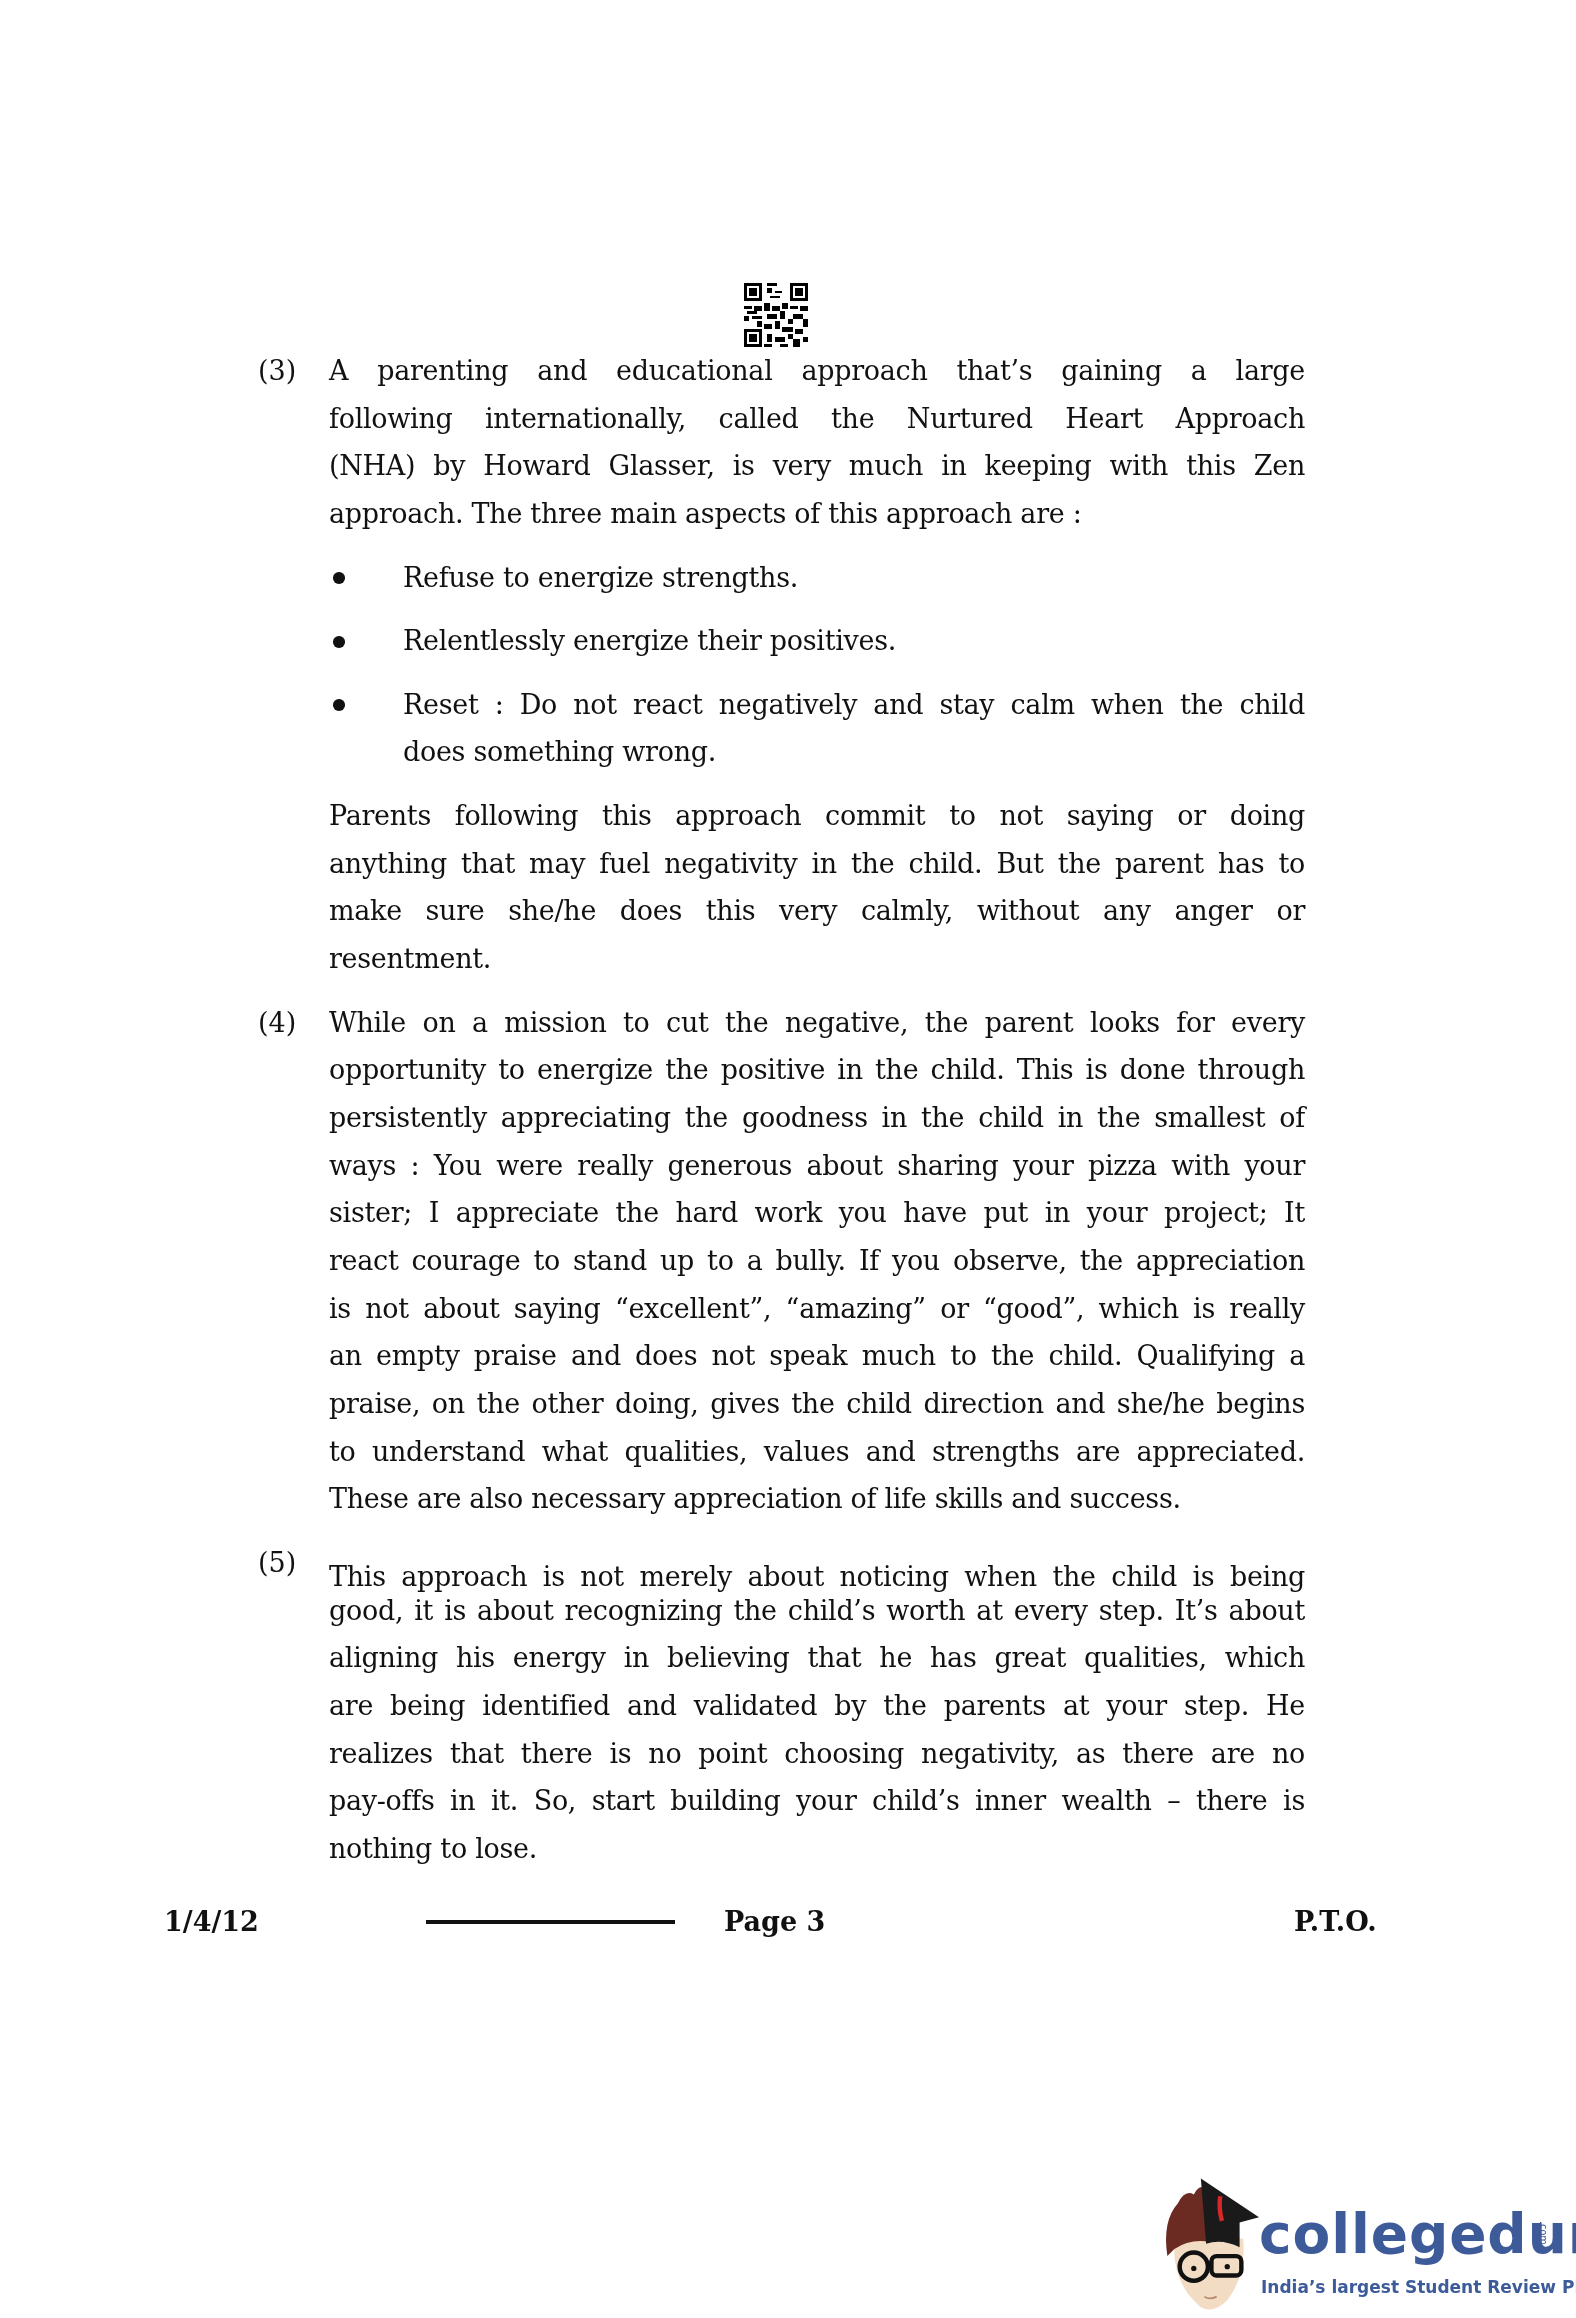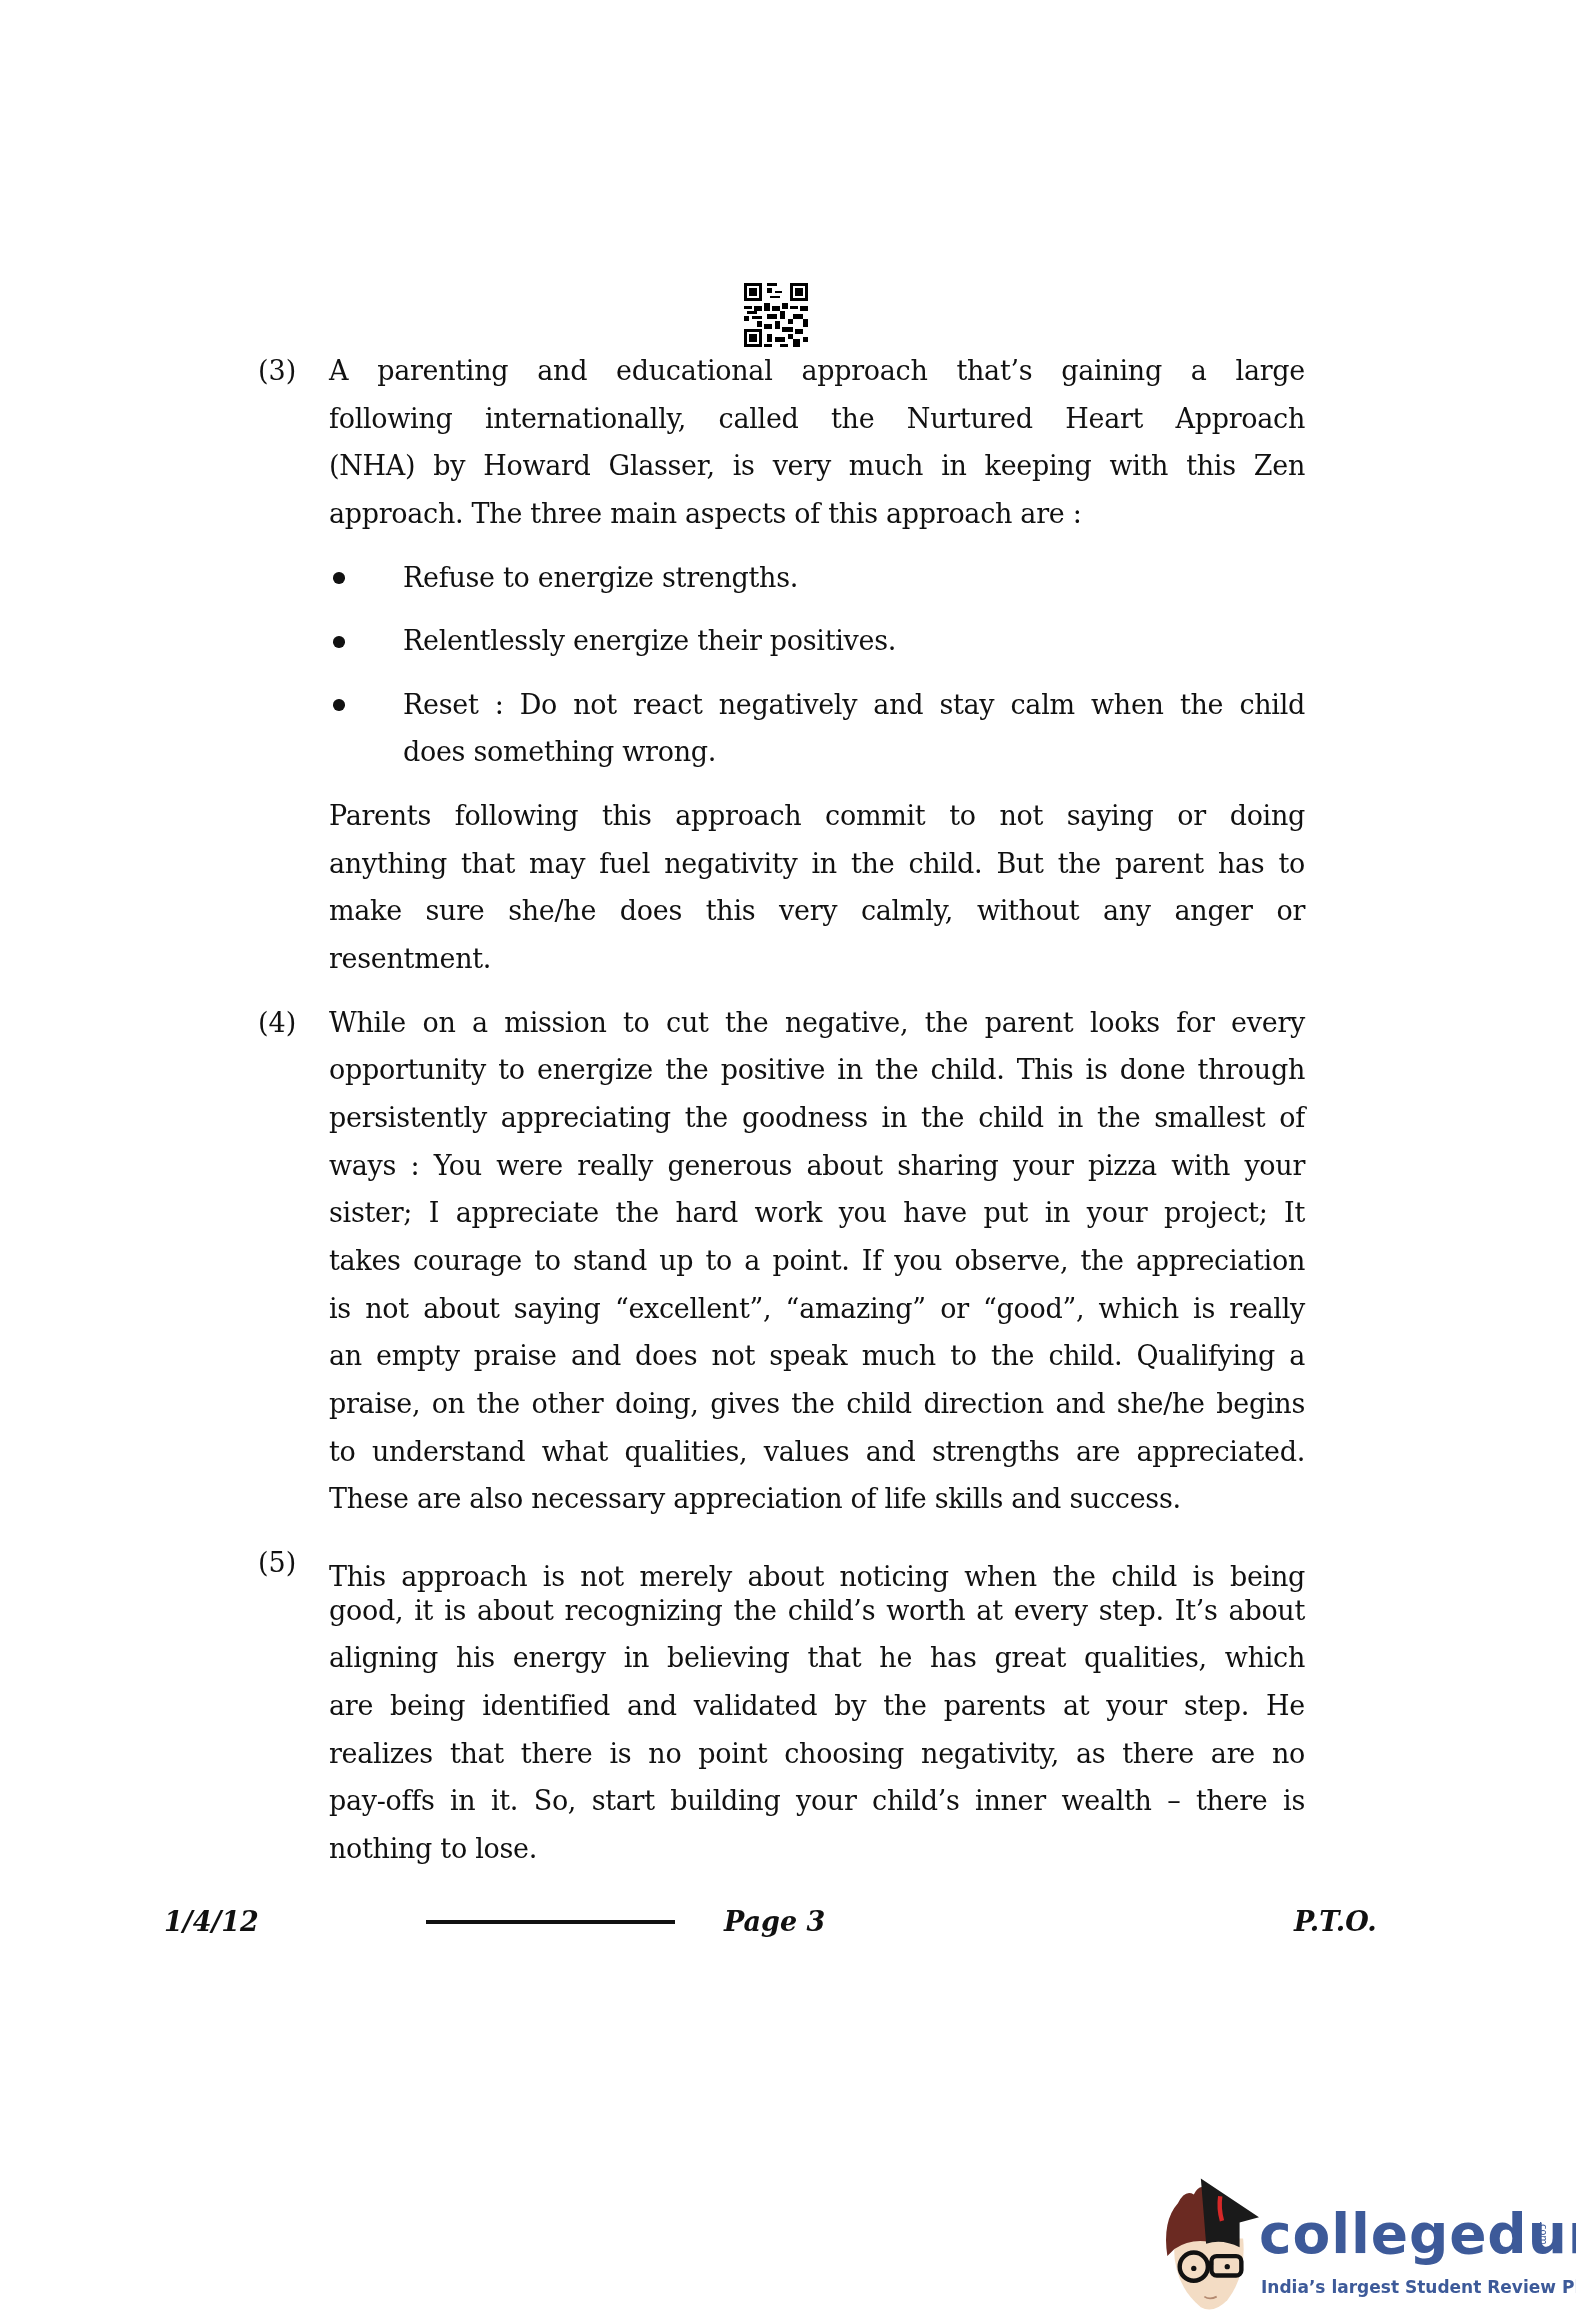--- a/index.html
+++ b/index.html
@@ -6,21 +6,21 @@
   body { width: 1577px; height: 2319px; position: relative; overflow: hidden;
          font-family: "DejaVu Serif", "Liberation Serif", serif; color: #111; }
   .qr { position: absolute; left: 744px; top: 283px; width: 64px; height: 64px; }
   .line { position: absolute; left: 329px; width: 976px; height: 48px;
           font-size: 27px; line-height: 48px; white-space: nowrap;
           text-align: justify; text-align-last: justify; letter-spacing: -0.3px; }
   .line.last { text-align-last: left; }
   .num { position: absolute; left: 258px; font-size: 27px; line-height: 48px; height: 48px; }
   .bullet { position: absolute; left: 333px; width: 11.5px; height: 11.5px; border-radius: 50%; background: #111; }
   .bline { left: 403px; width: 902px; }
-  .footer { position: absolute; top: 1900px; height: 44px; font-size: 27px; font-weight: bold; line-height: 44px; font-style: italic; }
+  .footer { position: absolute; top: 1900px; height: 44px; font-size: 27px; font-weight: bold; line-height: 44px; }
   .rule { position: absolute; left: 426px; top: 1920px; width: 249px; height: 4.4px; background: #111; }
   .logo { position: absolute; left: 1155px; top: 2168px; width: 415px; height: 150px; }
   .logo-word { position: absolute; left: 104px; top: 34px; font-family: "DejaVu Sans", sans-serif;
                font-size: 55px; font-weight: bold; color: #3d5a99; letter-spacing: 0.9px; }
   .logo-com { position: absolute; left: 394px; top: 53px; font-family: "DejaVu Sans", sans-serif;
               font-size: 9.7px; color: #3d5a99; transform: rotate(90deg); transform-origin: left top; }
   .logo-tag { position: absolute; left: 106px; top: 109px; font-family: "DejaVu Sans", sans-serif;
               font-size: 17px; font-weight: bold; color: #3d5a99; white-space: nowrap; }
 </style>
 </head>
@@ -101,21 +101,21 @@
   <div class="line last" style="top:935px">resentment.</div>
 </section>
 
 <section>
   <div class="num" style="top:999px">(4)</div>
   <div class="line" style="top:999px">While on a mission to cut the negative, the parent looks for every</div>
   <div class="line" style="top:1046px">opportunity to energize the positive in the child. This is done through</div>
   <div class="line" style="top:1094px">persistently appreciating the goodness in the child in the smallest of</div>
   <div class="line" style="top:1142px">ways : You were really generous about sharing your pizza with your</div>
   <div class="line" style="top:1189px">sister; I appreciate the hard work you have put in your project; It</div>
-  <div class="line" style="top:1237px">takes courage to stand up to a point. If you observe, the appreciation</div>
+  <div class="line" style="top:1237px">react courage to stand up to a bully. If you observe, the appreciation</div>
   <div class="line" style="top:1285px">is not about saying “excellent”, “amazing” or “good”, which is really</div>
   <div class="line" style="top:1332px">an empty praise and does not speak much to the child. Qualifying a</div>
   <div class="line" style="top:1380px">praise, on the other doing, gives the child direction and she/he begins</div>
   <div class="line" style="top:1428px">to understand what qualities, values and strengths are appreciated.</div>
   <div class="line last" style="top:1475px">These are also necessary appreciation of life skills and success.</div>
 </section>
 
 <section>
   <div class="num" style="top:1539px">(5)</div>
   <div class="line" style="top:1553px">This approach is not merely about noticing when the child is being</div>

